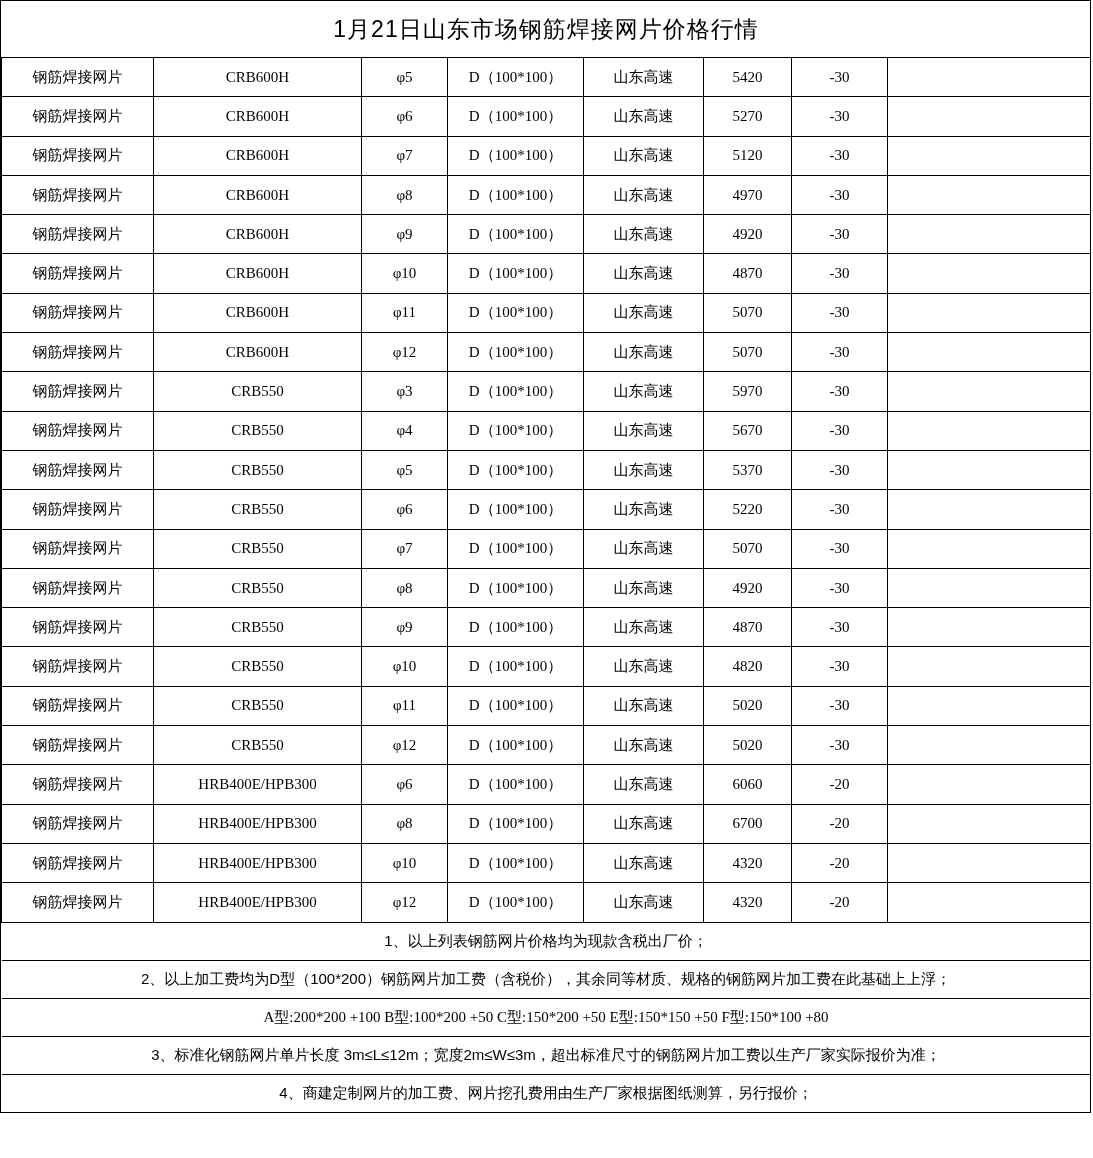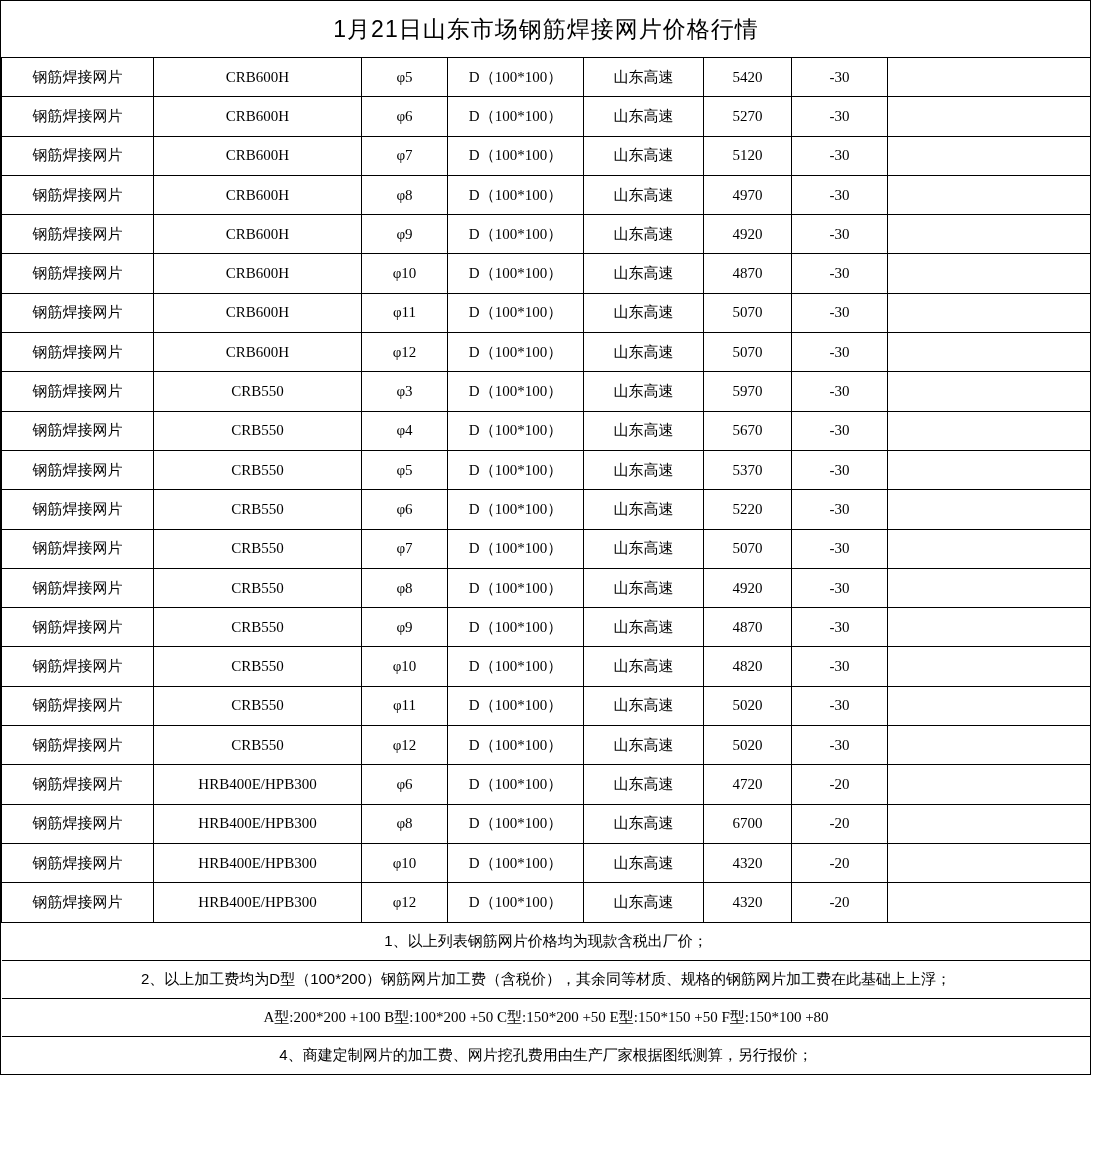--- a/index.html
+++ b/index.html
@@ -283,21 +283,21 @@
         <td>5020</td>
         <td>-30</td>
         <td></td>
       </tr>
       <tr class="data-row">
         <td class="cn">钢筋焊接网片</td>
         <td>HRB400E/HPB300</td>
         <td>φ6</td>
         <td>D（100*100）</td>
         <td class="cn">山东高速</td>
-        <td>4720</td>
+        <td>6060</td>
         <td>-20</td>
         <td></td>
       </tr>
       <tr class="data-row">
         <td class="cn">钢筋焊接网片</td>
         <td>HRB400E/HPB300</td>
         <td>φ8</td>
         <td>D（100*100）</td>
         <td class="cn">山东高速</td>
         <td>6700</td>
@@ -326,20 +326,23 @@
       </tr>
 
       <tr class="note-row">
         <td colspan="8">1、以上列表钢筋网片价格均为现款含税出厂价；</td>
       </tr>
       <tr class="note-row">
         <td colspan="8">2、以上加工费均为D型（100*200）钢筋网片加工费（含税价），其余同等材质、规格的钢筋网片加工费在此基础上上浮；</td>
       </tr>
       <tr class="note-row">
         <td colspan="8" class="indent">A型:200*200 +100  B型:100*200 +50   C型:150*200 +50  E型:150*150 +50  F型:150*100 +80</td>
+      </tr>
+      <tr class="note-row">
+        <td colspan="8">3、标准化钢筋网片单片长度 3m≤L≤12m；宽度2m≤W≤3m，超出标准尺寸的钢筋网片加工费以生产厂家实际报价为准；</td>
       </tr>
       <tr class="note-row">
         <td colspan="8">4、商建定制网片的加工费、网片挖孔费用由生产厂家根据图纸测算，另行报价；</td>
       </tr>
 
     </tbody>
   </table>
 </div>
 
 </body></html>

